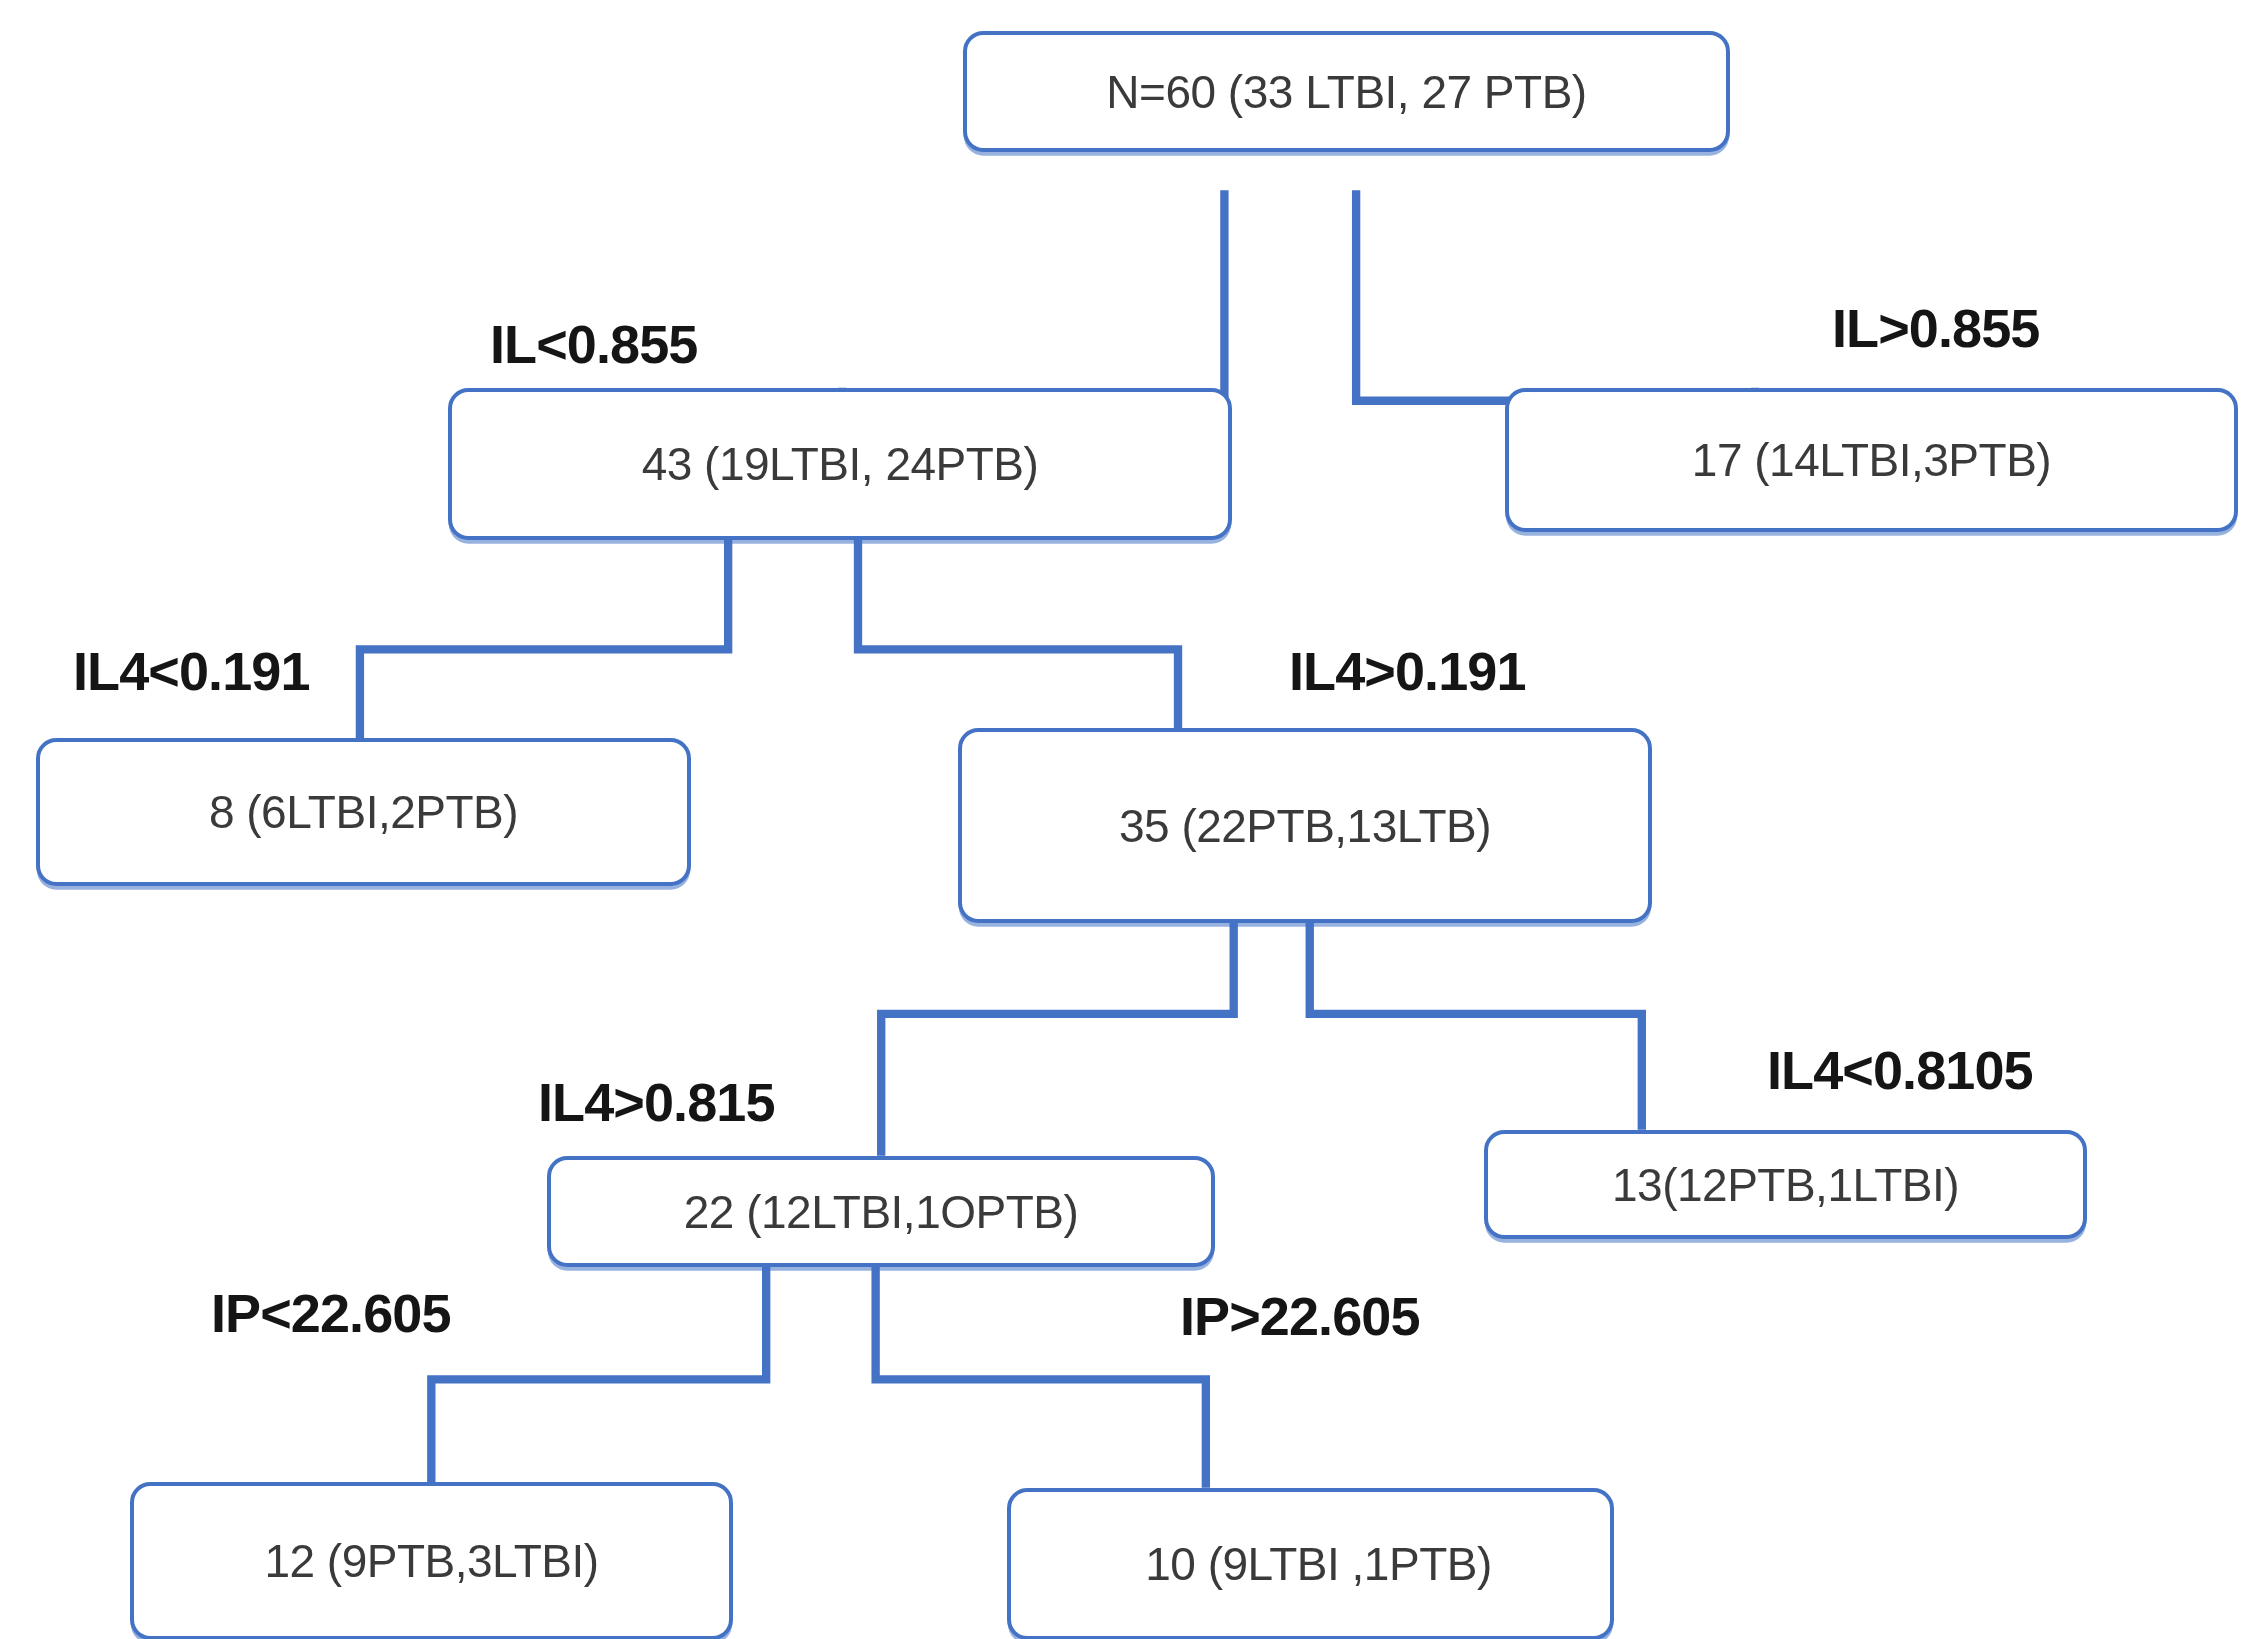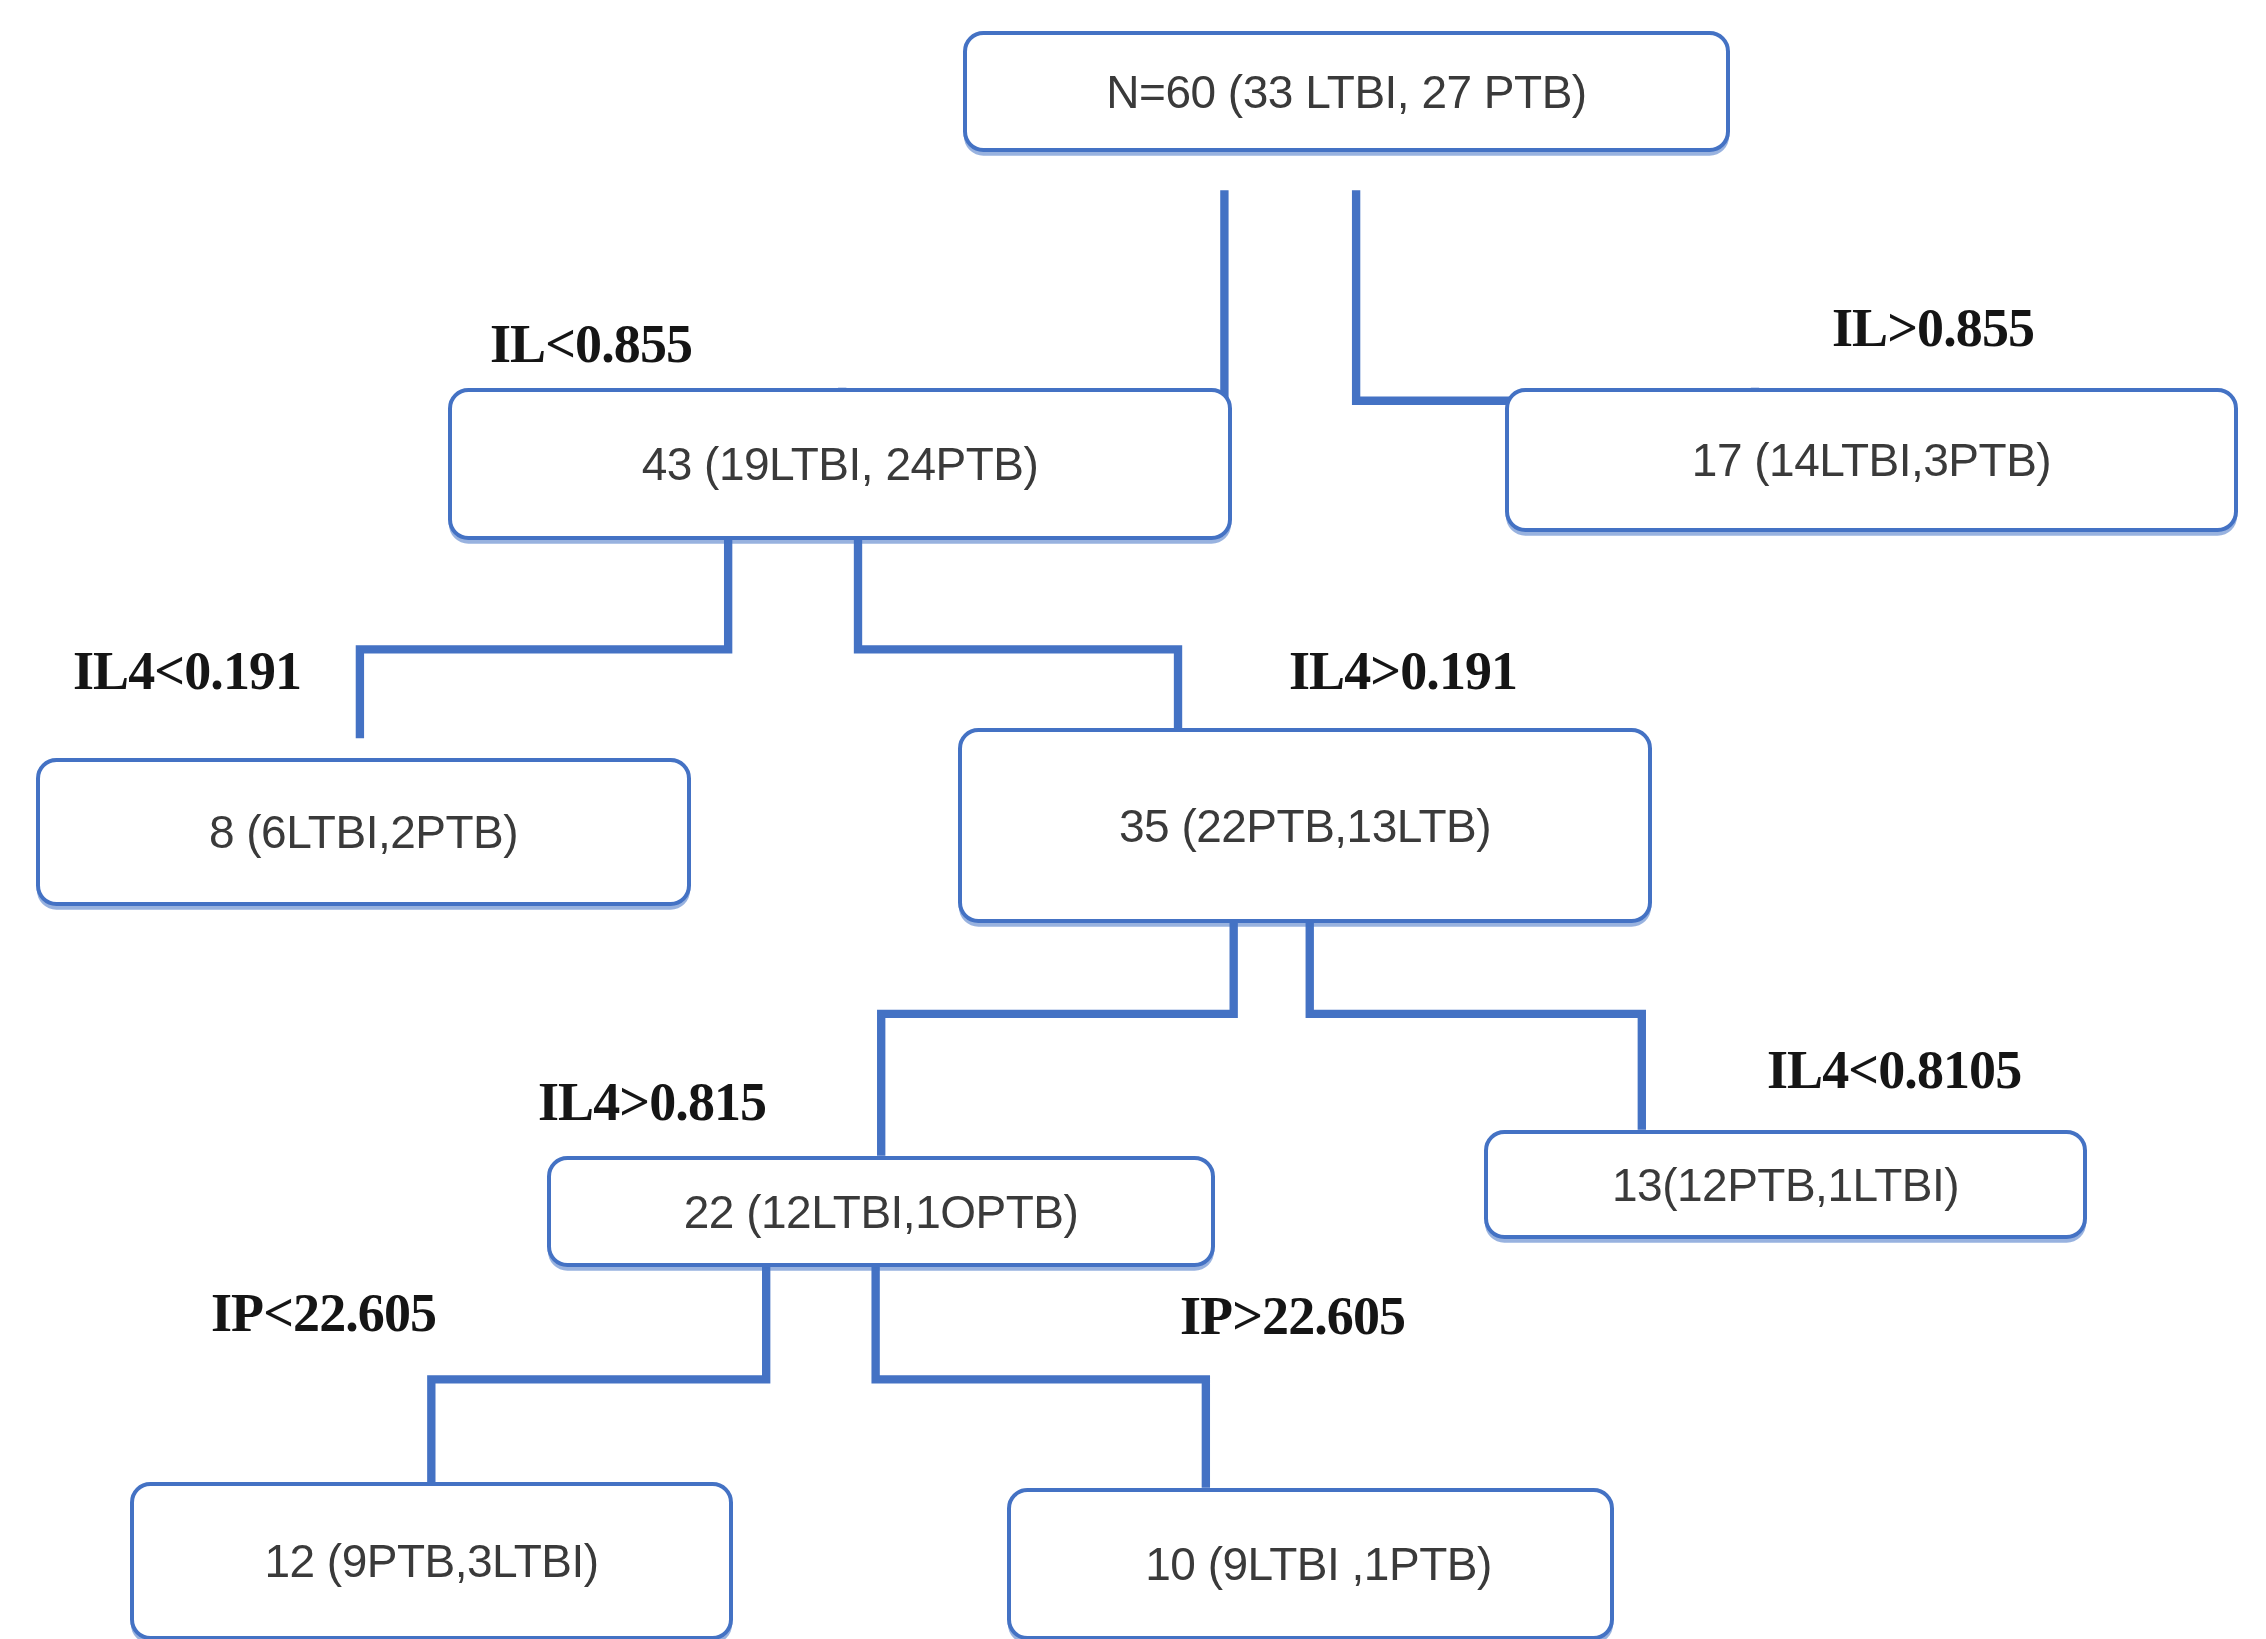--- a/index.html
+++ b/index.html
@@ -41,21 +41,21 @@
     font-family: "Liberation Sans", sans-serif;
     font-size: 46px;
     font-weight: 400;
     color: #3a3a3a;
     letter-spacing: -0.5px;
     white-space: nowrap;
     text-align: center;
   }
   .edge-label {
     position: absolute;
-    font-family: Liberation Serif, serif;
+    font-family: Liberation Sans, sans-serif;
     font-size: 54px;
     font-weight: 700;
     color: #151515;
     letter-spacing: -0.9px;
     white-space: nowrap;
   }
 </style>
 </head>
 <body>
 
@@ -87,21 +87,21 @@
   </div>
 
   <div class="node" style="left:448px; top:388px; width:784px; height:152px;">
     <span class="node-label">43 (19LTBI, 24PTB)</span>
   </div>
 
   <div class="node" style="left:1505px; top:388px; width:733px; height:144px;">
     <span class="node-label">17 (14LTBI,3PTB)</span>
   </div>
 
-  <div class="node" style="left:36px; top:738px; width:655px; height:148px;margin-top:20px;">
+  <div class="node" style="left:36px; top:738px; width:655px; height:148px;">
     <span class="node-label">8 (6LTBI,2PTB)</span>
   </div>
 
   <div class="node" style="left:958px; top:728px; width:694px; height:195px;">
     <span class="node-label">35 (22PTB,13LTB)</span>
   </div>
 
   <div class="node" style="left:547px; top:1156px; width:668px; height:111px;">
     <span class="node-label">22 (12LTBI,1OPTB)</span>
   </div>

